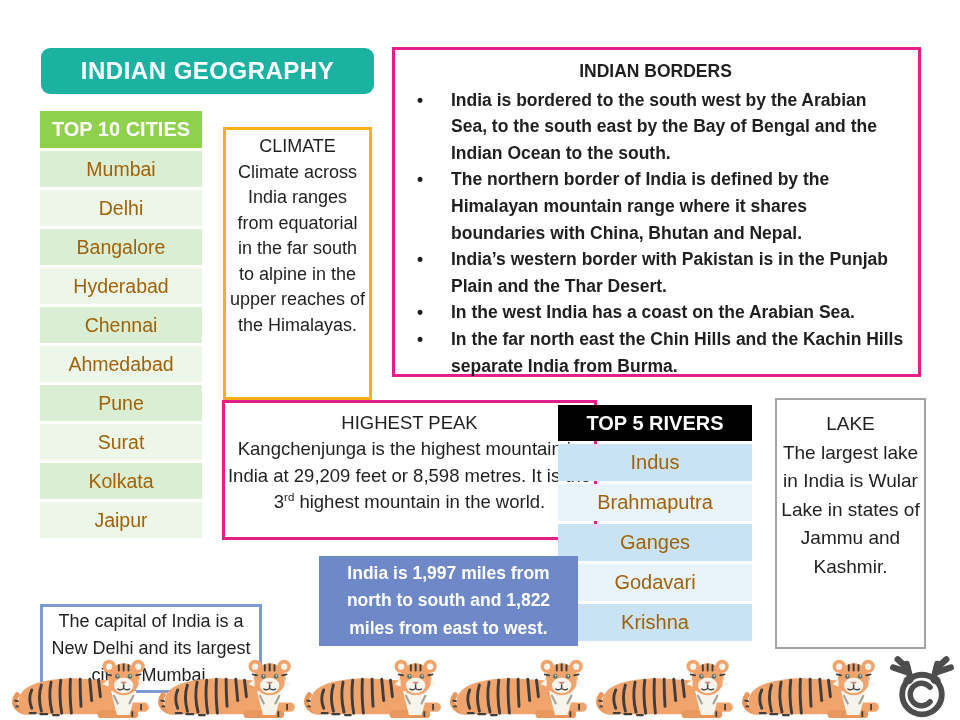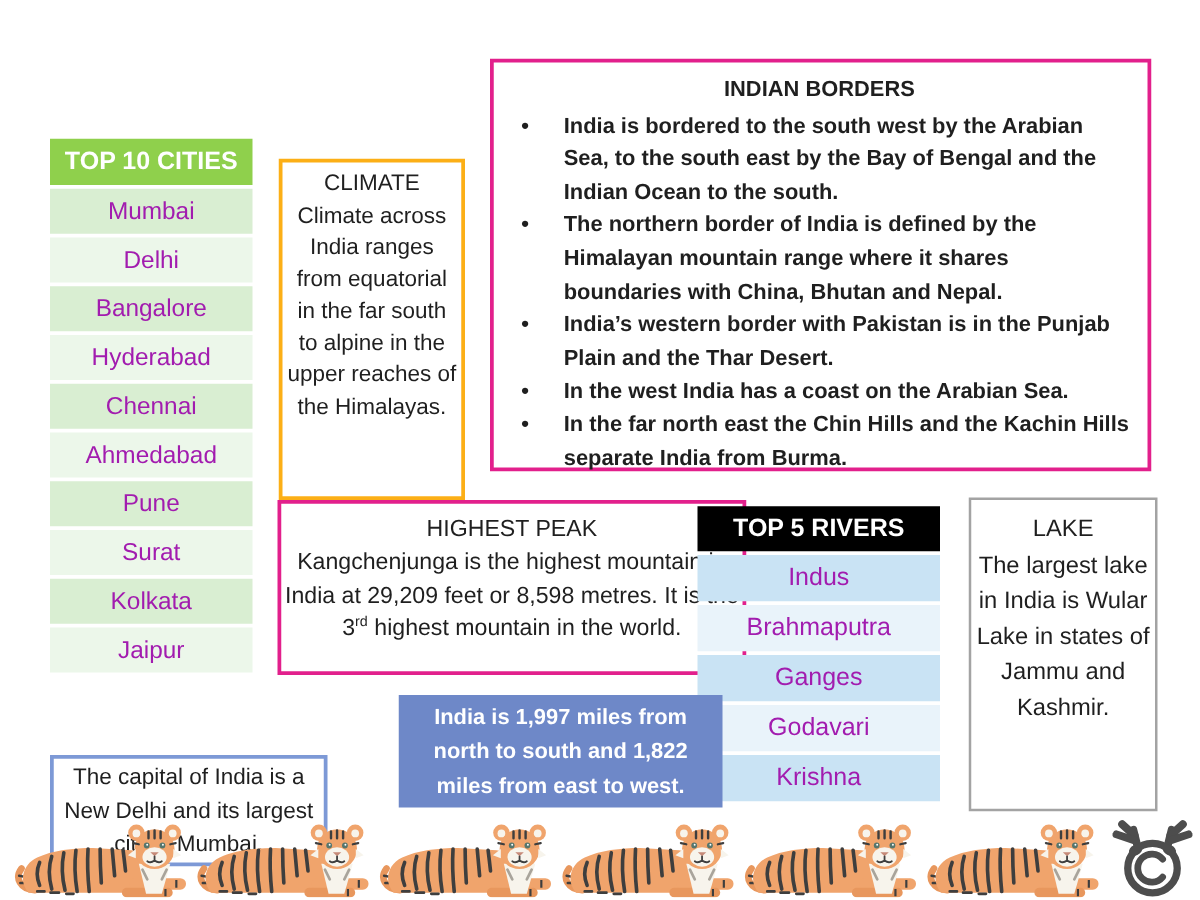--- a/index.html
+++ b/index.html
@@ -10,21 +10,21 @@
   
   .title-box{left:41px;top:48px;width:333px;height:46px;background:#1CB2A2;border-radius:9px;
              display:flex;align-items:center;justify-content:center;}
   .title-box span{color:#fff;font-weight:bold;font-size:24px;letter-spacing:.5px;}
 
   
   .tbl{display:flex;flex-direction:column;}
   .thead{display:flex;align-items:center;justify-content:center;color:#fff;font-weight:bold;
          font-size:20px;margin-bottom:3px;}
   .trow{display:flex;align-items:center;justify-content:center;margin-bottom:3px;
-        font-size:19.5px;color:#a21caf;}
+        font-size:19.5px;color:#a16207;}
   .cities{left:40px;top:111px;width:162px;}
   .cities .thead{height:37px;background:#8FD04C;}
   .cities .trow{height:36px;}
   .cities .trow:nth-child(even){background:#D9EED2;}
   .cities .trow:nth-child(odd){background:#ECF7EA;}
   .rivers{left:558px;top:405px;width:194px;}
   .rivers .thead{height:36px;background:#000000;}
   .rivers .trow{height:37px;font-size:20px;}
   .rivers .trow:nth-child(even){background:#C9E3F4;}
   .rivers .trow:nth-child(odd){background:#E9F3FA;}
@@ -55,20 +55,23 @@
   .footer{left:10px;right:4px;bottom:2px;height:67px;display:flex;
           justify-content:space-between;align-items:flex-end;}
   .tiger-svg{width:146px;height:60px;flex:0 0 auto;}
   .moose-svg{width:72px;height:65px;flex:0 0 auto;}
 </style>
 </head>
 <body>
 
 <div class="slide">
 
+  <div class="abs title-box">
+    <span>INDIAN GEOGRAPHY</span>
+  </div>
 
   <div class="abs tbl cities">
     <div class="thead">TOP 10 CITIES</div>
     <div class="trow">Mumbai</div>
     <div class="trow">Delhi</div>
     <div class="trow">Bangalore</div>
     <div class="trow">Hyderabad</div>
     <div class="trow">Chennai</div>
     <div class="trow">Ahmedabad</div>
     <div class="trow">Pune</div>

